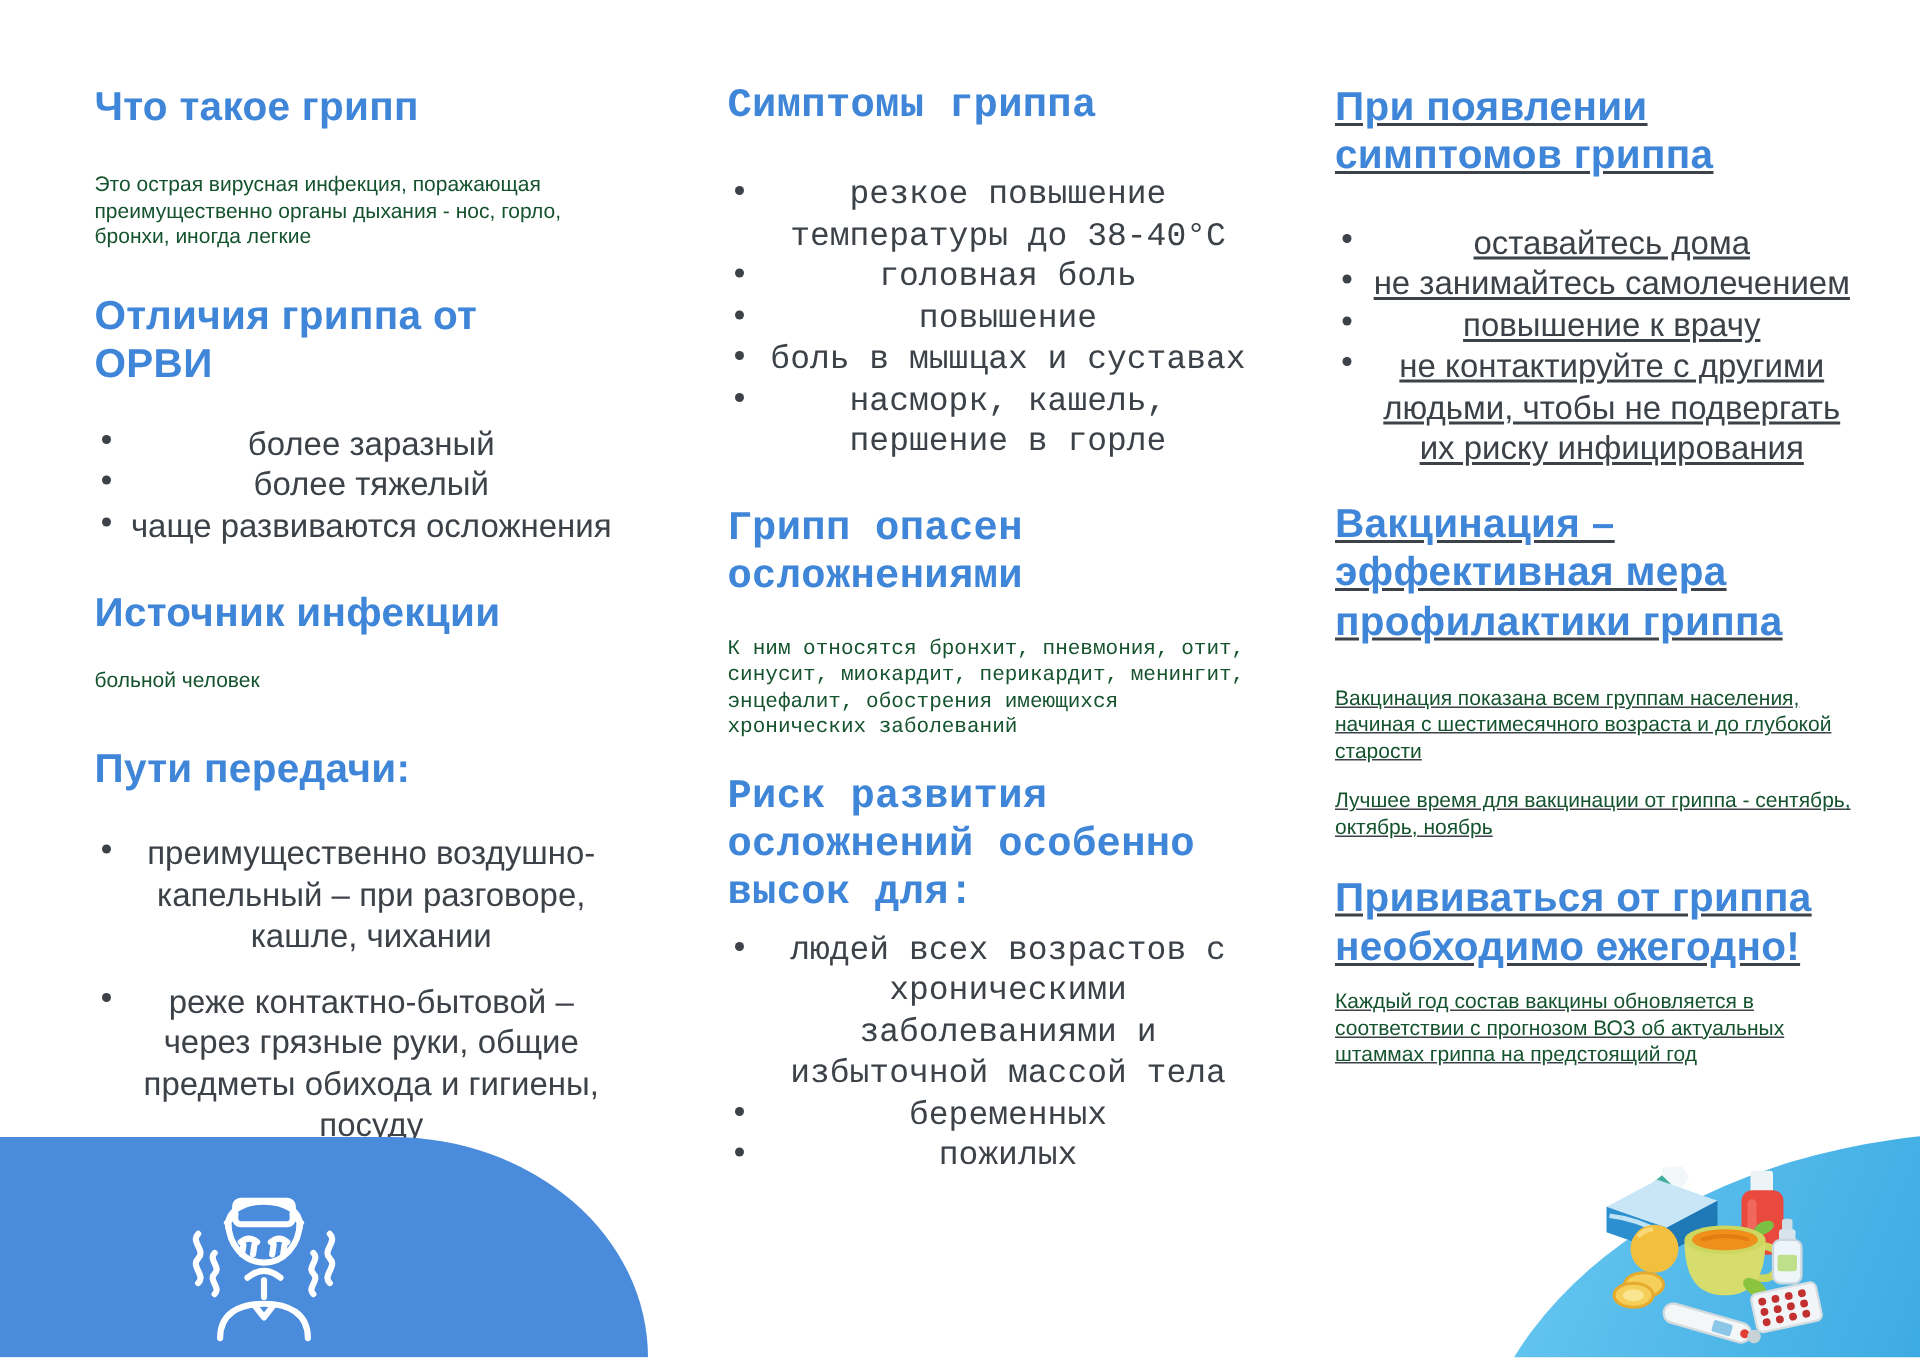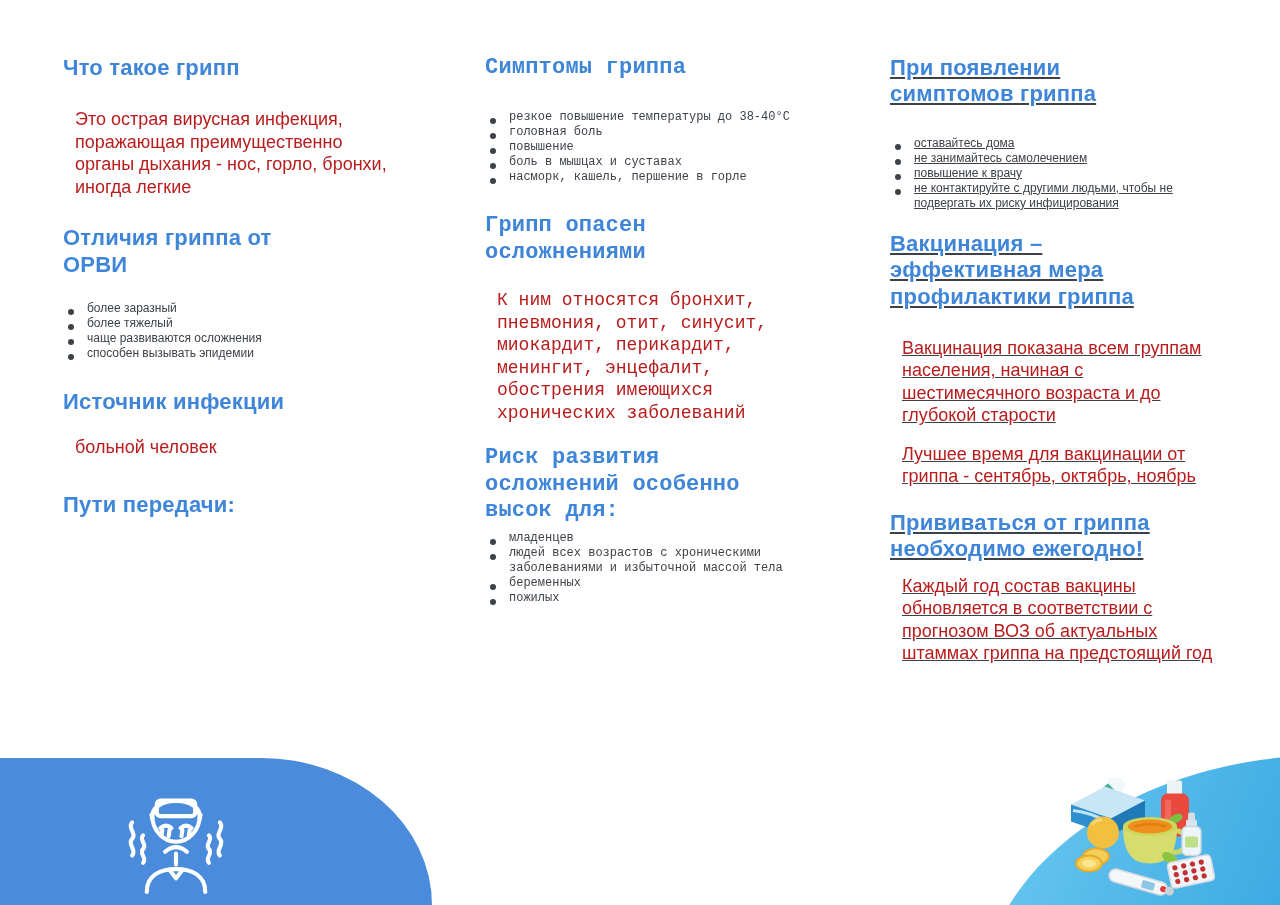--- a/index.html
+++ b/index.html
@@ -2,25 +2,25 @@
 <html lang="ru"><head>
 <meta charset="utf-8">
 <style>
   html,body{margin:0;padding:0;background:#ffffff;}
   .page{
     position:relative;width:1280px;height:905px;background:#ffffff;overflow:hidden;
     font-family:"Liberation Sans", sans-serif;color:#3d4248;
   }
   .col{position:absolute;top:55px;}
   .h{
-    font-size:22px;font-weight:700;color:#3f86d8;line-height:1.2;
+    font-size:27px;font-weight:700;color:#3f86d8;line-height:1.2;
     margin:0;white-space:pre-line;letter-spacing:.2px;
   }
-  .p{font-size:18px;line-height:1.25;margin:12px;color:#b91c1c;}
-  .list{list-style:none;margin:0;padding:0;font-size:12px;line-height:1.25;}
+  .p{font-size:14px;line-height:1.25;margin:0;color:#14532d;}
+  .list{list-style:none;margin:0;padding:0;font-size:22px;line-height:1.25;text-align:center;}
   .list li{position:relative;padding-left:24px;margin:0;}
   .list li::before{
     content:"";position:absolute;left:5px;top:8px;width:6px;height:6px;border-radius:50%;background:#3d4248;
   }
   .list.spaced li + li{margin-top:16px;}.mb12{margin-bottom:12px}.mb16{margin-bottom:16px}
   .mb17{margin-bottom:7px}.mb20{margin-bottom:20px}.mb21{margin-bottom:21px}
   .mb22{margin-bottom:22px}.mb23{margin-bottom:23px}.mb27{margin-bottom:27px}
   .mb28{margin-bottom:28px}.mb29{margin-bottom:29px}.mb34{margin-bottom:34px}
   .blob-left{
     position:absolute;left:0;top:758px;width:432px;height:147px;
@@ -40,44 +40,46 @@
 
   <section class="col" style="left:63px;width:345px;">
     <h2 class="h mb27">Что такое грипп</h2>
     <p class="p mb27">Это острая вирусная инфекция, поражающая  преимущественно органы дыхания  - нос, горло, бронхи, иногда легкие</p>
     <h2 class="h mb23">Отличия гриппа от
 ОРВИ</h2>
     <ul class="list mb28">
       <li>более заразный</li>
       <li>более  тяжелый</li>
       <li>чаще развиваются осложнения</li>
-      <li>способен вызывать эпидемии</li>
     </ul>
     <h2 class="h mb20">Источник инфекции</h2>
     <p class="p mb34">больной человек</p>
     <h2 class="h mb27">Пути передачи:</h2>
+    <ul class="list spaced">
+      <li>преимущественно воздушно-капельный – при разговоре, кашле, чихании</li>
+      <li>реже контактно-бытовой – через грязные руки, общие предметы обихода и гигиены, посуду</li>
+    </ul>
   </section>
 
   <section class="col" style="left:485px;width:350px;font-family:Liberation Mono, monospace;">
     <h2 class="h mb29">Симптомы гриппа</h2>
     <ul class="list mb28">
       <li>резкое повышение температуры до 38-40°С</li>
       <li>головная боль</li>
       <li>повышение</li>
       <li>боль в мышцах и суставах</li>
       <li>насморк, кашель, першение в горле</li>
     </ul>
     <h2 class="h mb23">Грипп опасен
 осложнениями</h2>
     <p class="p mb21">К ним относятся бронхит, пневмония, отит, синусит, миокардит, перикардит, менингит, энцефалит, обострения имеющихся хронических заболеваний</p>
     <h2 class="h mb17">Риск развития
 осложнений особенно
 высок для:</h2>
     <ul class="list">
-      <li>младенцев</li>
       <li>людей всех возрастов с хроническими заболеваниями и избыточной массой тела</li>
       <li>беременных</li>
       <li>пожилых</li>
     </ul>
   </section>
 
   <section class="col" style="left:890px;width:345px;text-decoration:underline;">
     <h2 class="h mb28">При появлении
 симптомов гриппа</h2>
     <ul class="list mb20">

